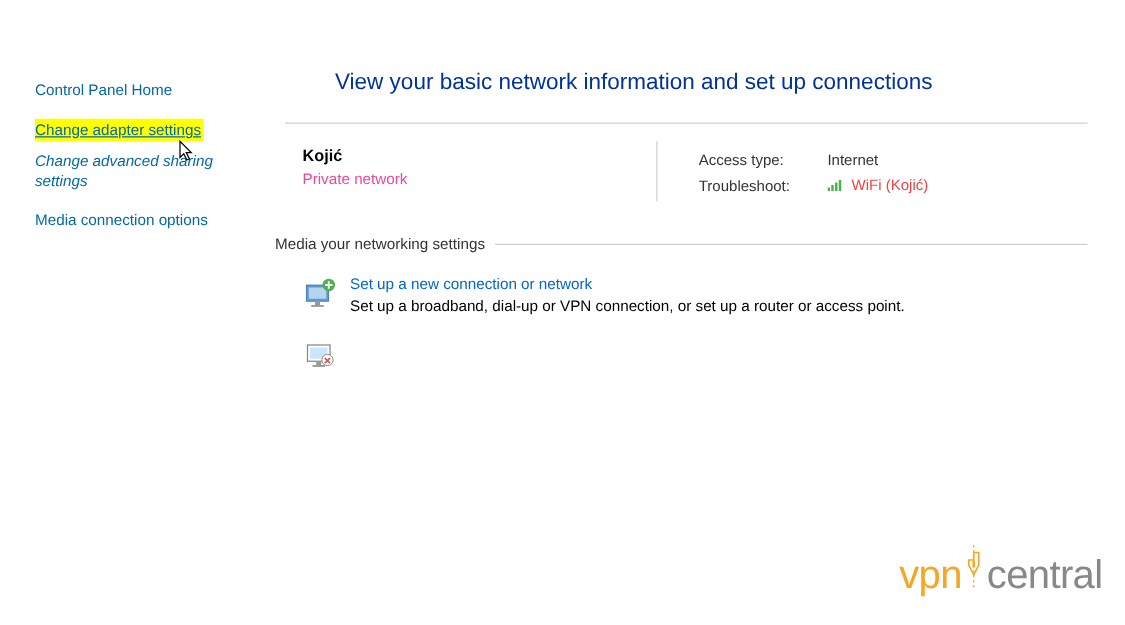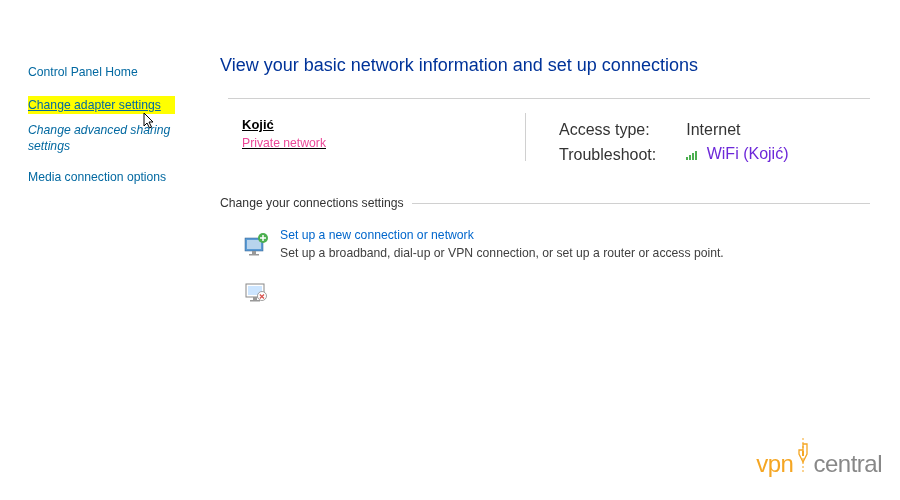--- a/index.html
+++ b/index.html
@@ -26,39 +26,40 @@
       color: #0369a1;
       font-size: 12.2px;
       text-decoration: none;
       margin-bottom: 15px;
       line-height: 16px;
       cursor: pointer;
     }
     .highlighted {
       background: #ffff00;
       text-decoration: underline !important;
-      padding: 1px 14px 1px 0;
+      padding: 1px 2px 1px 0;
       display: inline-block !important;
       margin-bottom: 8px !important;
     }
     .advanced-link {
       margin-top: 0 !important;
       font-style: italic;
     }
     .main {
       position: absolute;
       left: 220px;
       top: 55px;
       width: 650px;
     }
     .page-title {
       color: #003399;
       font-size: 18px;
       font-weight: 400;
       margin-bottom: 22px;
+      margin-left: 48px;
     }
     .section-header {
       font-size: 12.2px;
       color: #333;
       display: flex;
       align-items: center;
       margin-bottom: 18px;
     }
     .section-header .line {
       flex: 1;
@@ -67,95 +68,93 @@
       margin-left: 8px;
     }
     .network-row {
       display: flex;
       padding-left: 22px;
       margin-bottom: 28px;
       position: relative;
     }
     .network-left {
       width: 295px;
-      text-decoration: underline;
     }
     .network-name {
       font-weight: bold;
       font-size: 13px;
       color: #000;
     }
     .network-type {
       font-size: 12.2px;
       color: #ec4899;
       margin-top: 4px;
     }
     .vdivider {
       position: absolute;
       left: 305px;
       top: -4px;
       width: 1px;
       height: 48px;
       background: #d0d0d0;
     }
     .network-right {
-      font-size: 16px;
+      font-size: 12px;
       color: #333;
       margin-left: 20px;
     }
     .network-right td {
       padding: 2px 0;
     }
     .network-right td:first-child {
       padding-right: 28px;
     }
     .wifi-icon {
       display: inline-block;
       margin-right: 3px;
       vertical-align: -1px;
     }
     .conn-link {
-      color: #6d28d9;
+      color: #ef4444;
       cursor: pointer;
     }
     .settings-item {
       display: flex;
       padding-left: 22px;
       margin-bottom: 18px;
-      align-items: center;
     }
     .settings-icon {
       width: 28px;
       height: 28px;
       flex-shrink: 0;
       margin-right: 10px;
     }
     .settings-text .item-link {
       color: #0066cc;
       font-size: 12.2px;
       cursor: pointer;
     }
     .settings-text .item-desc {
       font-size: 12.2px;
-      color: #404040;
+      color: #000000;
       margin-top: 4px;
     }
     .cursor-icon {
       position: absolute;
       left: 139px;
       top: 111px;
       pointer-events: none;
     }
     .logo {
       position: absolute;
       right: 18px;
       bottom: 18px;
     }
     .logo-text {
-      font-size: 24px;
+      font-size: 32px;
       font-weight: 400;
       letter-spacing: -0.5px;
     }
     .logo-vpn { color: #f5a623; }
     .logo-central { color: #888; font-weight: 300; }
     .logo-sep {
       display: inline-block;
       vertical-align: -4px;
       margin: 0 1px;
     }
@@ -203,21 +202,21 @@
             </span>
             <span class="conn-link">WiFi (Kojić)</span>
           </td>
         </tr>
       </tbody>
         </table>
     </div>
   </div>
 
   <div class="section-header">
-    <span>Change your connections settings</span>
+    <span>Media your networking settings</span>
     <div class="line"></div>
   </div>
 
   <div class="settings-item">
     <div class="settings-icon">
       <svg width="28" height="28" viewBox="0 0 28 28">
         <rect x="3" y="8" width="18" height="13" fill="#5b9bd5" stroke="#2e5d8c" stroke-width="0.5"></rect>
         <rect x="5" y="10" width="14" height="9" fill="#b8d4ed"></rect>
         <rect x="10" y="21" width="4" height="3" fill="#999"></rect>
         <rect x="7" y="24" width="10" height="1.5" fill="#999"></rect>

